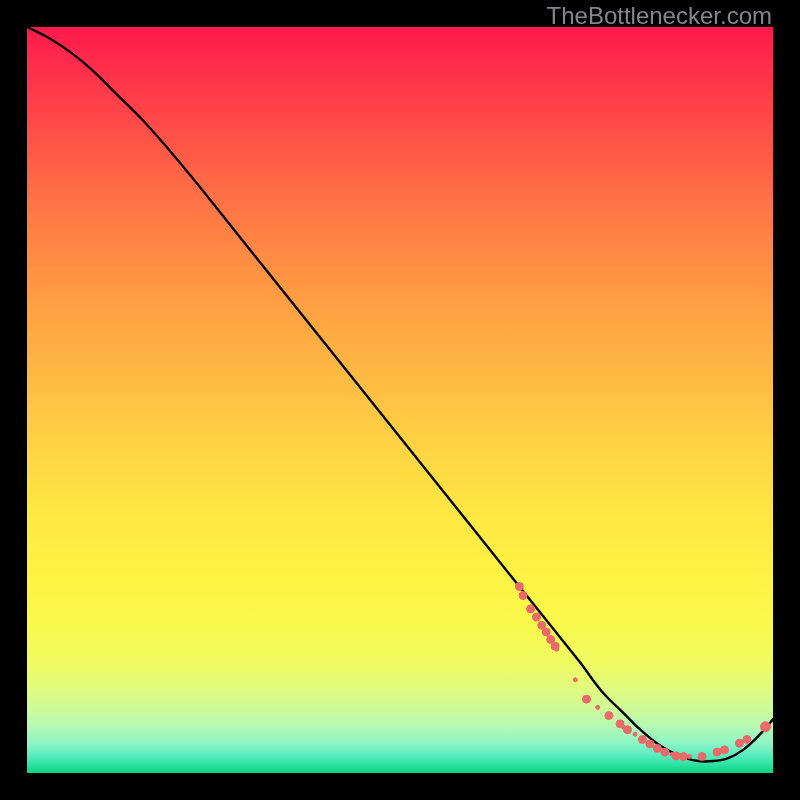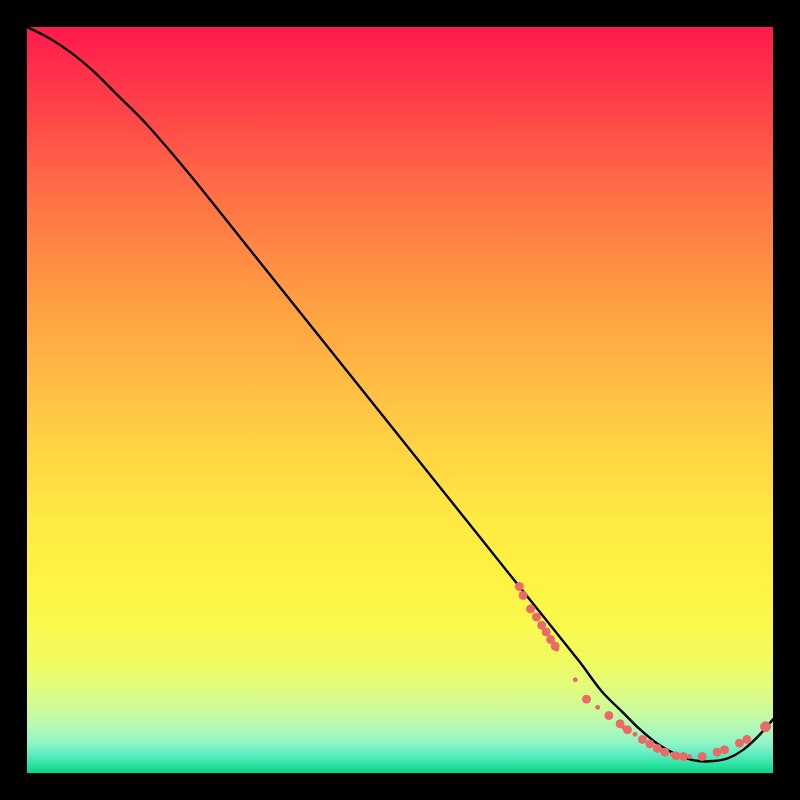--- a/index.html
+++ b/index.html
@@ -66,20 +66,21 @@
     font-weight: 400;
     color: #85868b;
     letter-spacing: 0px;
     pointer-events: none;
   }
 </style>
 </head>
 <body>
 
 <div class="stage">
+  <div class="watermark">TheBottlenecker.com</div>
   <div class="plot">
     <div class="gradient"></div>
     <svg class="curve" viewBox="0 0 746 746" preserveAspectRatio="none">
       <path id="curve-path" fill="none" stroke-width="2.4" stroke-linejoin="round" stroke-linecap="round" d="M 0.00 0.00 C 3.73 1.87, 14.92 6.84, 22.38 11.19 C 29.84 15.54, 37.30 20.52, 44.76 26.11 C 52.22 31.71, 59.68 37.92, 67.14 44.76 C 74.60 51.60, 80.82 58.44, 89.52 67.14 C 98.22 75.84, 106.93 83.30, 119.36 96.98 C 131.79 110.66, 146.71 128.06, 164.12 149.20 C 181.53 170.34, 201.42 195.83, 223.80 223.80 C 246.18 251.78, 273.53 285.97, 298.40 317.05 C 323.27 348.13, 348.13 379.22, 373.00 410.30 C 397.87 441.38, 427.71 478.68, 447.60 503.55 C 467.49 528.42, 479.93 543.96, 492.36 559.50 C 504.79 575.04, 512.25 584.37, 522.20 596.80 C 532.15 609.23, 543.34 622.91, 552.04 634.10 C 560.74 645.29, 566.96 655.24, 574.42 663.94 C 581.88 672.64, 590.58 680.10, 596.80 686.32 C 603.02 692.54, 606.75 696.64, 611.72 701.24 C 616.69 705.84, 621.67 710.19, 626.64 713.92 C 631.61 717.65, 636.59 720.88, 641.56 723.62 C 646.53 726.36, 651.51 728.59, 656.48 730.33 C 661.45 732.07, 666.43 733.44, 671.40 734.06 C 676.37 734.69, 681.35 734.56, 686.32 734.06 C 691.29 733.57, 696.27 732.95, 701.24 731.08 C 706.21 729.22, 711.19 726.48, 716.16 722.87 C 721.13 719.27, 726.11 714.54, 731.08 709.45 C 736.05 704.35, 743.51 695.15, 746.00 692.29" stroke="#000000"></path>
     </svg>
     <svg class="dots" viewBox="0 0 746 746" preserveAspectRatio="none" id="dots-svg">
         <circle cx="492.36" cy="559.50" r="4" fill="#ea6969" stroke="#ea6969"></circle>
         <circle cx="496.09" cy="568.45" r="4" fill="#ea6969" stroke="#ea6969"></circle>
         <circle cx="503.55" cy="581.88" r="4" fill="#ea6969" stroke="#ea6969"></circle>
         <circle cx="509.52" cy="590.09" r="4" fill="#ea6969" stroke="#ea6969"></circle>

